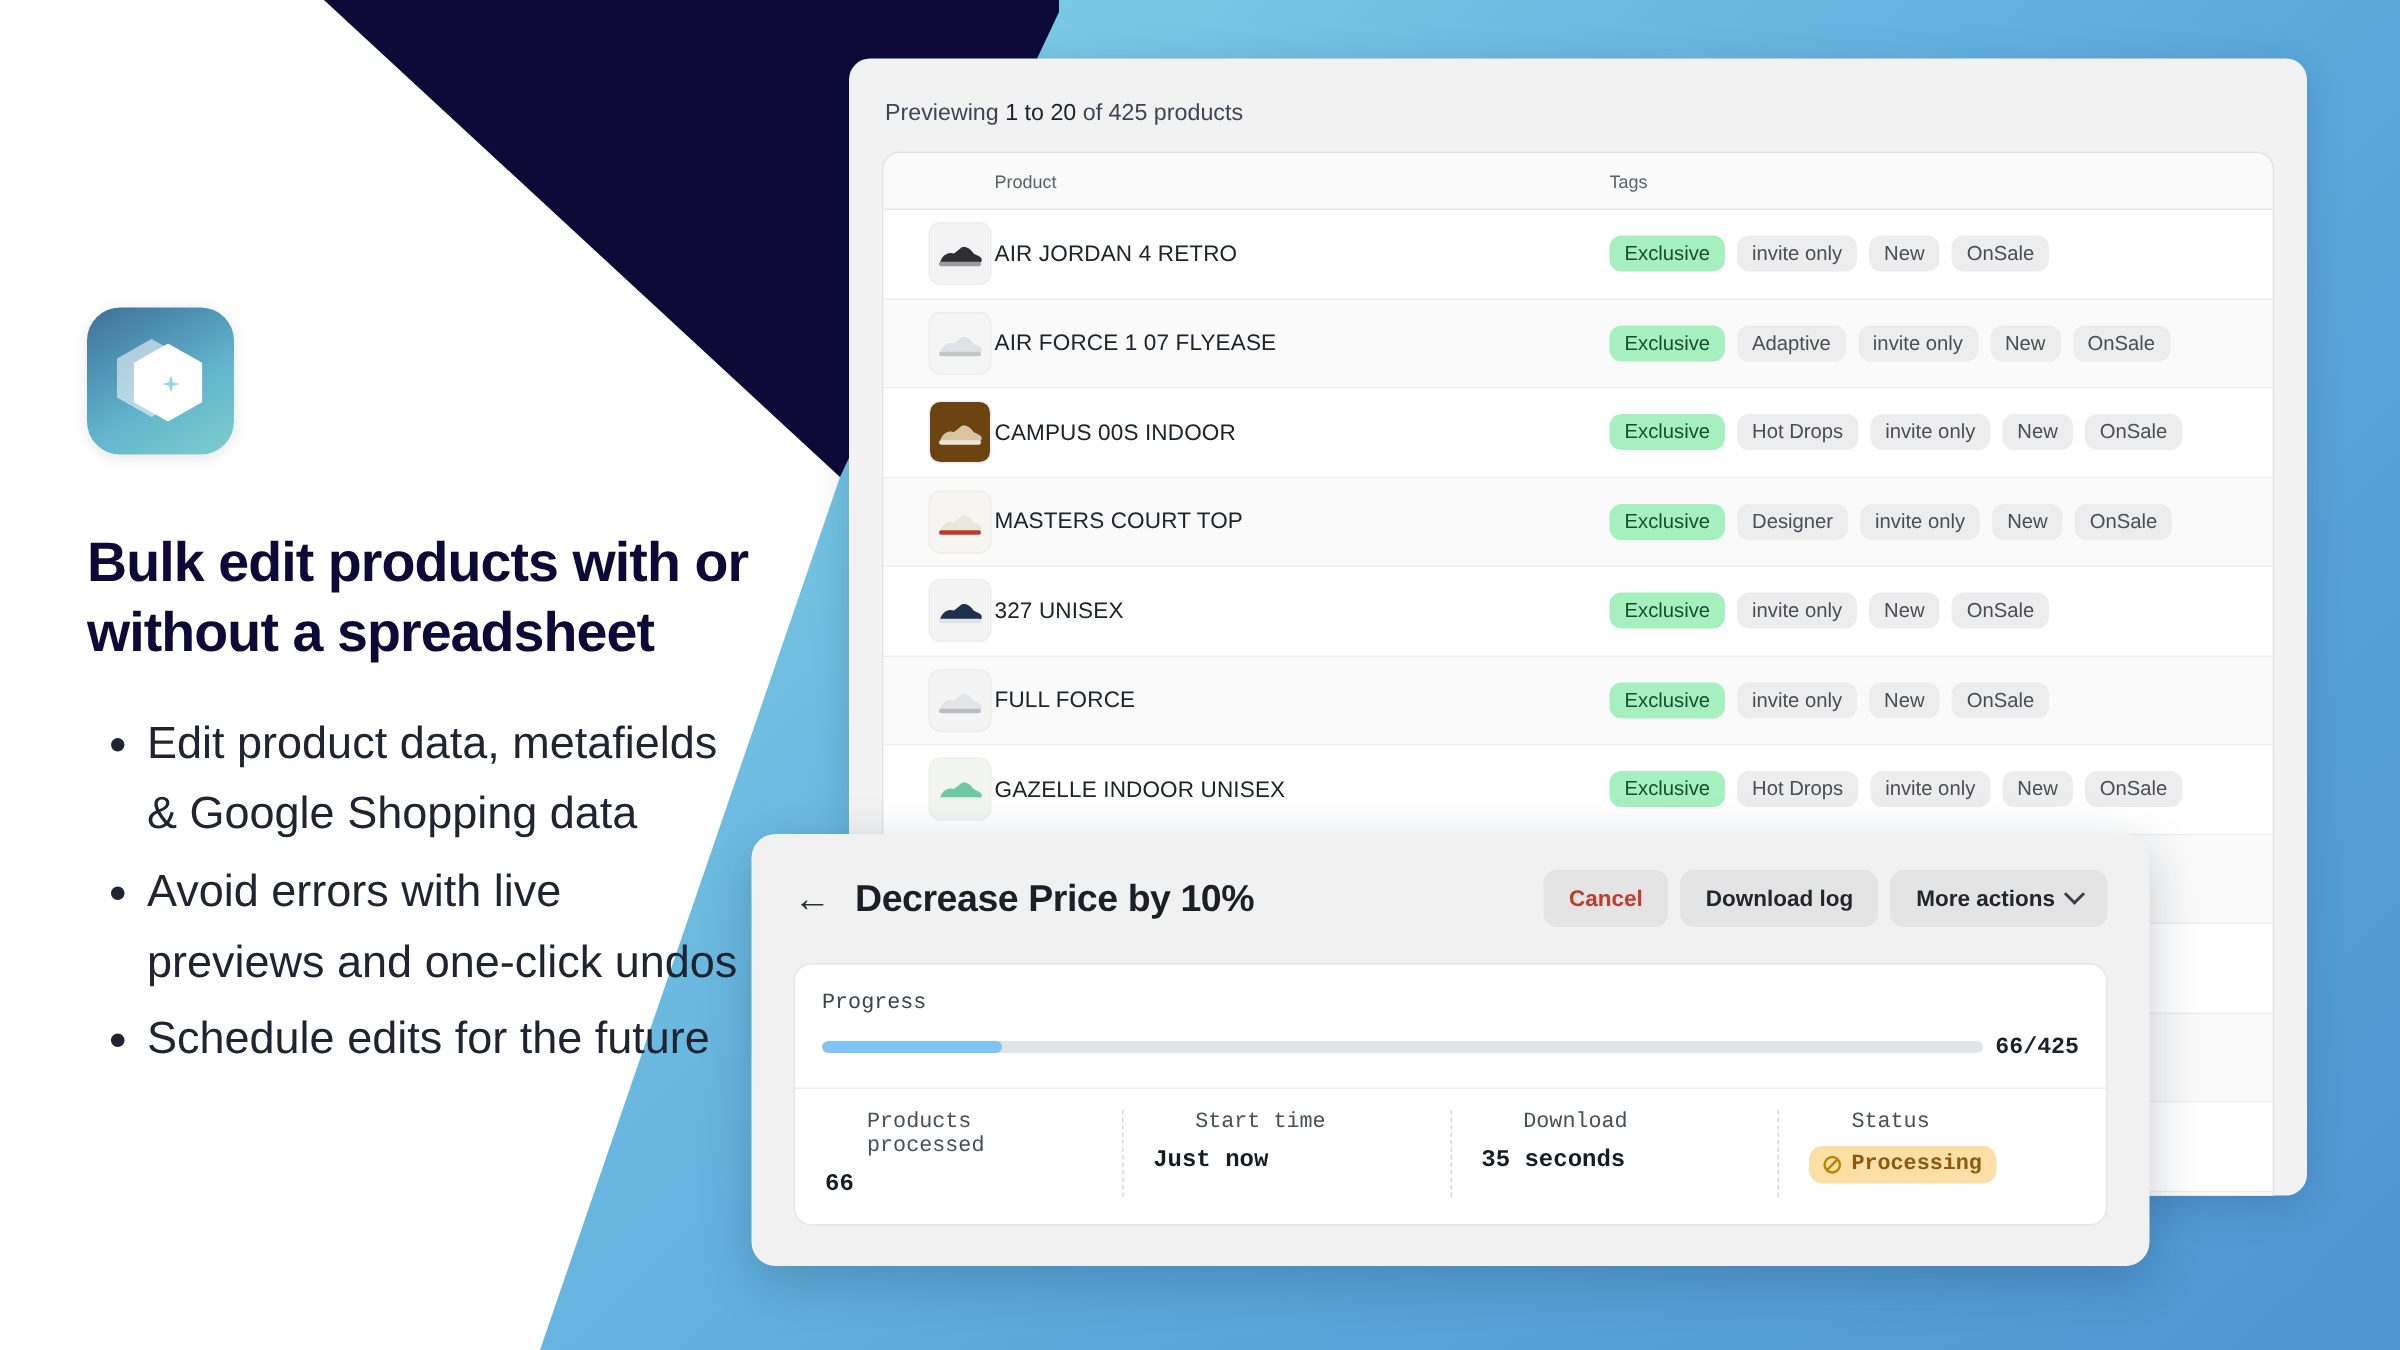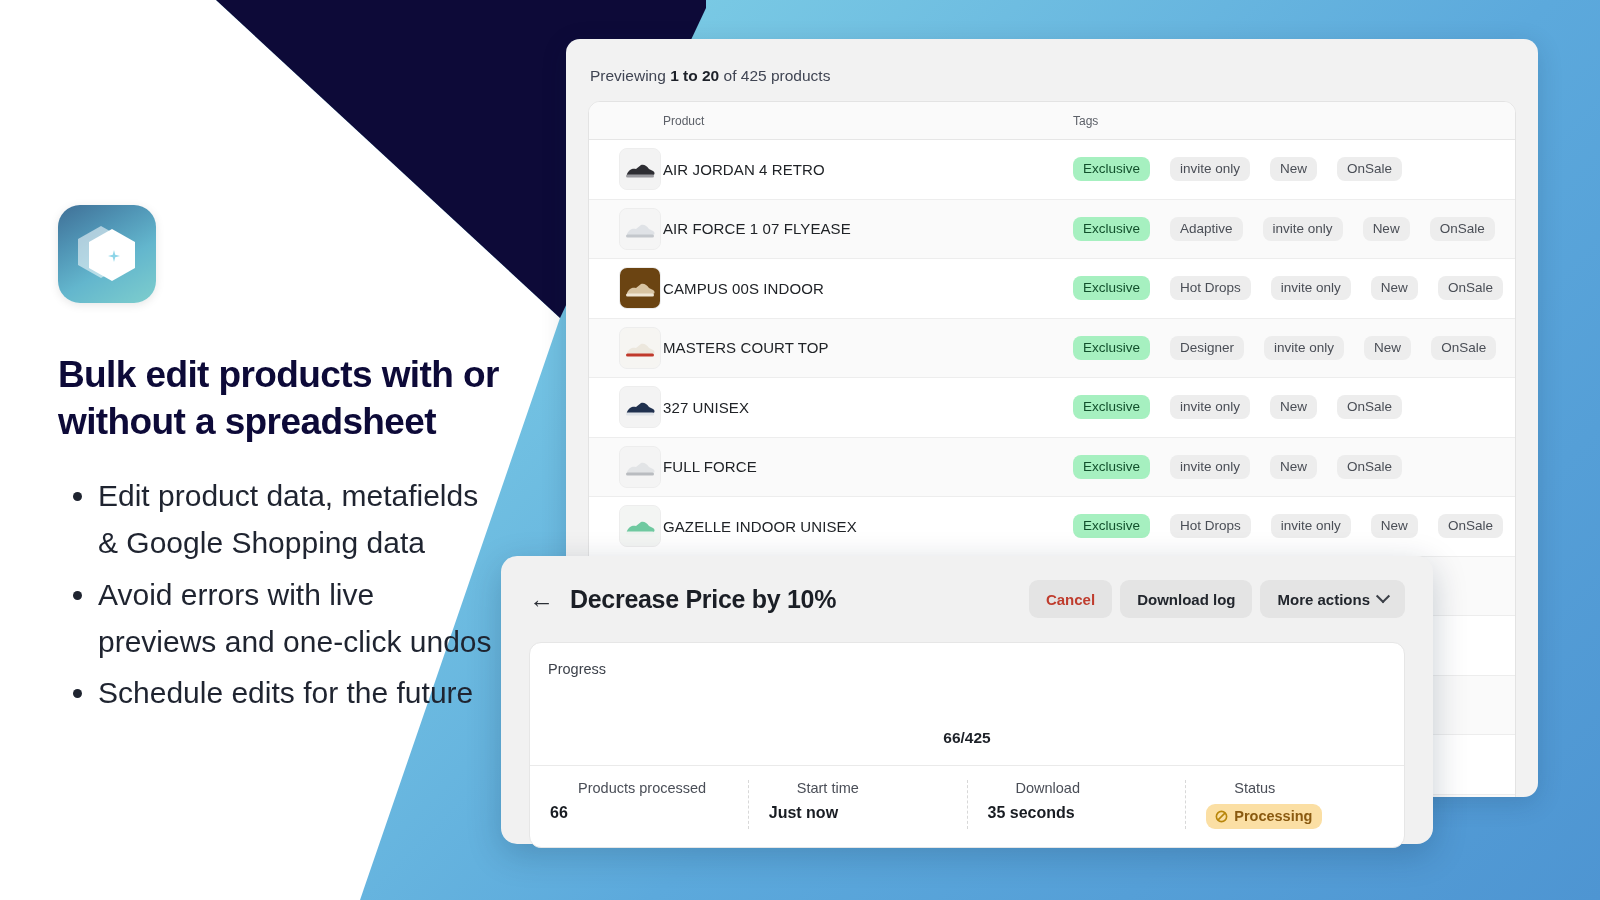--- a/index.html
+++ b/index.html
@@ -99,21 +99,21 @@
     border-radius: 14px;
     box-shadow: 0 6px 26px rgba(10,30,60,0.16);
     padding: 22px 22px 0 22px;
     overflow: hidden;
   }
   .previewing-line {
     font-size: 15.5px;
     color: #404553;
     margin: 6px 0 16px 2px;
   }
-  .previewing-line b { font-weight: 700; color: #1d2129; }
+  .previewing-line b { font-weight: 400; color: #1d2129; }
 
   .table-shell {
     background: #ffffff;
     border: 1px solid #e3e3e3;
     border-radius: 12px;
     overflow: hidden;
   }
   .table-head {
     display: flex;
     align-items: center;
@@ -145,21 +145,21 @@
     background: #f3f3f3;
     display: flex; align-items: center; justify-content: center;
     overflow: hidden;
   }
   .thumb svg { display: block; }
   .p-name {
     font-size: 15px;
     color: #202327;
     letter-spacing: 0.1px;
   }
-  .tags { display: flex; gap: 20px; align-items: center; flex-wrap: nowrap; }
+  .tags { display: flex; gap: 8px; align-items: center; flex-wrap: nowrap; }
   .tag {
     font-size: 13.5px;
     padding: 4px 10px 5px 10px;
     border-radius: 8px;
     background: #ededed;
     color: #4a4e56;
     white-space: nowrap;
   }
   .tag.hl {
     background: #a6f0c0;
@@ -220,28 +220,29 @@
     border-right: 2px solid #3b3f47;
     border-bottom: 2px solid #3b3f47;
     transform: rotate(45deg) translate(-2px,-2px);
   }
 
   .modal-body {
     background: #ffffff;
     border: 1px solid #e6e6e6;
     border-radius: 12px;
     overflow: hidden;
+    font-family: Liberation Mono, monospace;
   }
   .progress-block { padding: 18px 18px 18px 18px; }
   .progress-label {
     font-size: 14.5px;
     color: #3d424b;
     margin-bottom: 12px;
   }
-  .progress-row { display: flex; align-items: center; gap: 32px; flex-direction: column; }
+  .progress-row { display: flex; align-items: center; gap: 8px; }
   .progress-track {
     flex: 1 1 auto;
     height: 8px;
     background: #e1e3e5;
     border-radius: 5px;
     overflow: hidden;
   }
   .progress-fill {
     height: 100%;
     background: #82c3f5;

